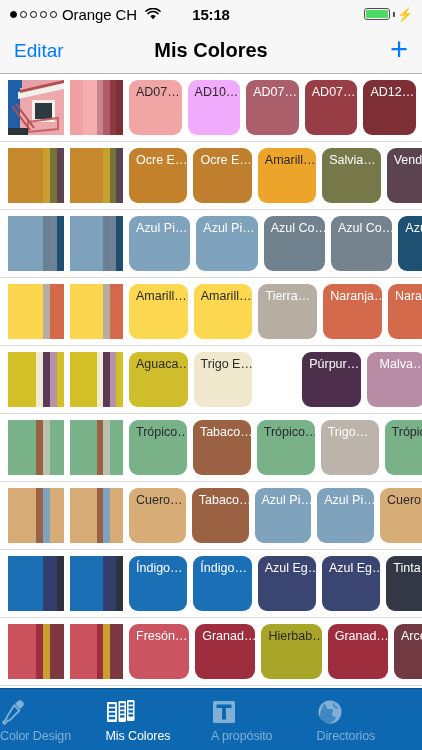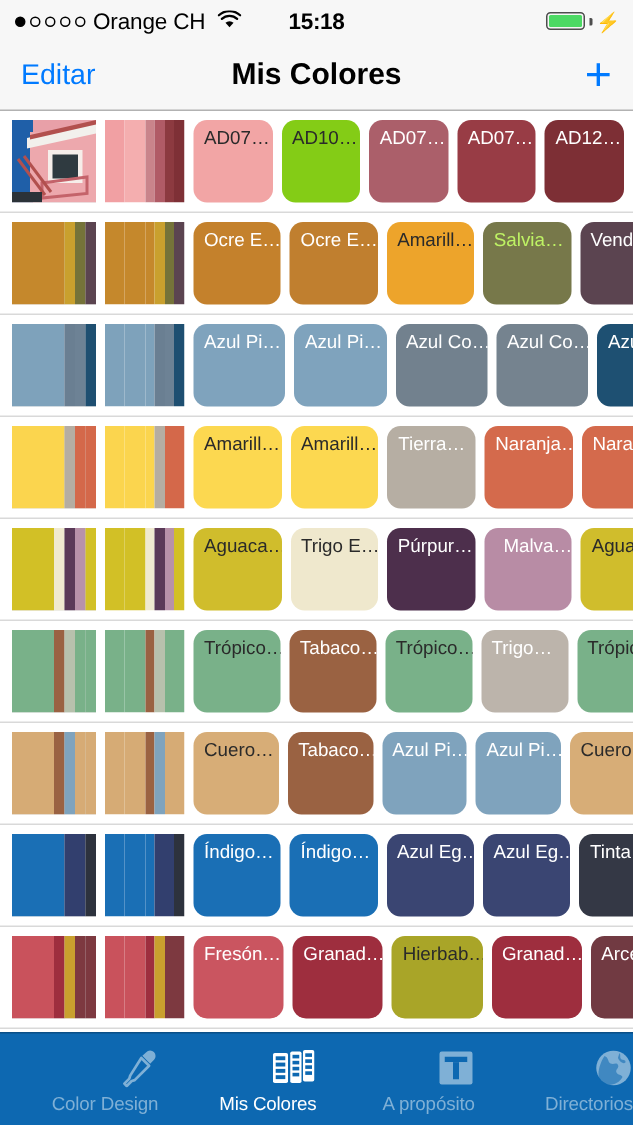--- a/index.html
+++ b/index.html
@@ -93,21 +93,21 @@
   
   .tabbar {
     height:62px; flex:0 0 62px;
     background:#0d68b1;
     display:flex;
     border-top:0.5px solid #0a4f87;
   }
   .tab {
     flex:1 1 0;
     display:flex; flex-direction:column;
-    align-items:flex-end; justify-content:center;
+    align-items:flex-start; justify-content:center;
     gap:3px;
     padding-top:2px;
   }
   .tab .tl { font-size:12.5px; color:#7fb0d6; letter-spacing:-0.1px; }
   .tab.active .tl { color:#ffffff; }
   .tab-ico { height:28px; display:flex; align-items:center; justify-content:center; }
   .tab-ico svg { display:block; }
 </style>
 </head>
 <body>
@@ -168,21 +168,21 @@
         <div class="strip">
           <span style="background: rgb(241, 160, 163); flex: 2 1 0px;"></span>
           <span style="background: rgb(244, 174, 175); flex: 2 1 0px;"></span>
           <span style="background: rgb(201, 132, 139); flex: 1 1 0px;"></span>
           <span style="background: rgb(176, 91, 102); flex: 1 1 0px;"></span>
           <span style="background: rgb(140, 58, 64); flex: 1 1 0px;"></span>
           <span style="background: rgb(126, 48, 54); flex: 1 1 0px;"></span>
         </div>
         <div class="swatches">
           <div class="sw" style="background: rgb(242, 165, 165); color: rgb(42, 42, 42);">AD07…</div>
-          <div class="sw" style="background: #84cc16; color: rgb(42, 42, 42);">AD10…</div>
+          <div class="sw" style="background: #f0abfc; color: rgb(42, 42, 42);">AD10…</div>
           <div class="sw" style="background: rgb(171, 95, 106); color: rgb(255, 255, 255);">AD07…</div>
           <div class="sw" style="background: rgb(152, 60, 69); color: rgb(255, 255, 255);">AD07…</div>
           <div class="sw" style="background: rgb(125, 47, 53); color: rgb(255, 255, 255);">AD12…</div>
         </div>
       </div>
       <div class="row">
         <div class="thumb" style="display: flex;">
           <span style="background: rgb(197, 136, 44); flex: 2 1 0px; height: 100%;"></span>
           <span style="background: rgb(197, 136, 44); flex: 2 1 0px; height: 100%;"></span>
           <span style="background: rgb(197, 136, 44); flex: 1 1 0px; height: 100%;"></span>
@@ -195,21 +195,21 @@
           <span style="background: rgb(197, 136, 44); flex: 2 1 0px;"></span>
           <span style="background: rgb(197, 136, 44); flex: 1 1 0px;"></span>
           <span style="background: rgb(201, 160, 46); flex: 1 1 0px;"></span>
           <span style="background: rgb(117, 115, 57); flex: 1 1 0px;"></span>
           <span style="background: rgb(91, 68, 80); flex: 1 1 0px;"></span>
         </div>
         <div class="swatches">
           <div class="sw" style="background: rgb(196, 129, 44); color: rgb(255, 255, 255);">Ocre  E…</div>
           <div class="sw" style="background: rgb(192, 127, 47); color: rgb(255, 255, 255);">Ocre  E…</div>
           <div class="sw" style="background: rgb(237, 164, 43); color: rgb(42, 42, 42);">Amarill…</div>
-          <div class="sw" style="background: rgb(119, 120, 74); color: #bef264;">Salvia…</div>
+          <div class="sw" style="background: rgb(119, 120, 74); color: #ffffff;">Salvia…</div>
           <div class="sw" style="background: rgb(91, 68, 80); color: rgb(255, 255, 255);">Vendimi…</div>
         </div>
       </div>
       <div class="row">
         <div class="thumb" style="display: flex;">
           <span style="background: rgb(126, 162, 187); flex: 2 1 0px; height: 100%;"></span>
           <span style="background: rgb(126, 162, 187); flex: 2 1 0px; height: 100%;"></span>
           <span style="background: rgb(126, 162, 187); flex: 1 1 0px; height: 100%;"></span>
           <span style="background: rgb(106, 127, 146); flex: 1 1 0px; height: 100%;"></span>
           <span style="background: rgb(109, 130, 149); flex: 1 1 0px; height: 100%;"></span>
@@ -269,21 +269,21 @@
           <span style="background: rgb(210, 192, 38); flex: 2 1 0px;"></span>
           <span style="background: rgb(210, 192, 38); flex: 2 1 0px;"></span>
           <span style="background: rgb(240, 234, 208); flex: 1 1 0px;"></span>
           <span style="background: rgb(91, 58, 88); flex: 1 1 0px;"></span>
           <span style="background: rgb(184, 146, 169); flex: 1 1 0px;"></span>
           <span style="background: rgb(210, 192, 38); flex: 1 1 0px;"></span>
         </div>
         <div class="swatches">
           <div class="sw" style="background: rgb(208, 189, 44); color: rgb(42, 42, 42);">Aguaca…</div>
           <div class="sw" style="background: rgb(239, 232, 205); color: rgb(42, 42, 42);">Trigo  E…</div>
-          <div class="sw" style="background: rgb(77, 47, 76); color: rgb(255, 255, 255);">Púrpur…</div>
+          <div class="sw" style="background: rgb(77, 47, 76); color: rgb(255, 255, 255); margin-left: 44px;">Púrpur…</div>
           <div class="sw" style="background: rgb(184, 140, 165); color: rgb(255, 255, 255); text-align: right;">Malva…</div>
           <div class="sw" style="background: rgb(208, 189, 44); color: rgb(42, 42, 42);">Aguaca…</div>
         </div>
       </div>
       <div class="row">
         <div class="thumb" style="display: flex;">
           <span style="background: rgb(121, 177, 137); flex: 2 1 0px; height: 100%;"></span>
           <span style="background: rgb(121, 177, 137); flex: 2 1 0px; height: 100%;"></span>
           <span style="background: rgb(154, 98, 66); flex: 1 1 0px; height: 100%;"></span>
           <span style="background: rgb(183, 193, 173); flex: 1 1 0px; height: 100%;"></span>

